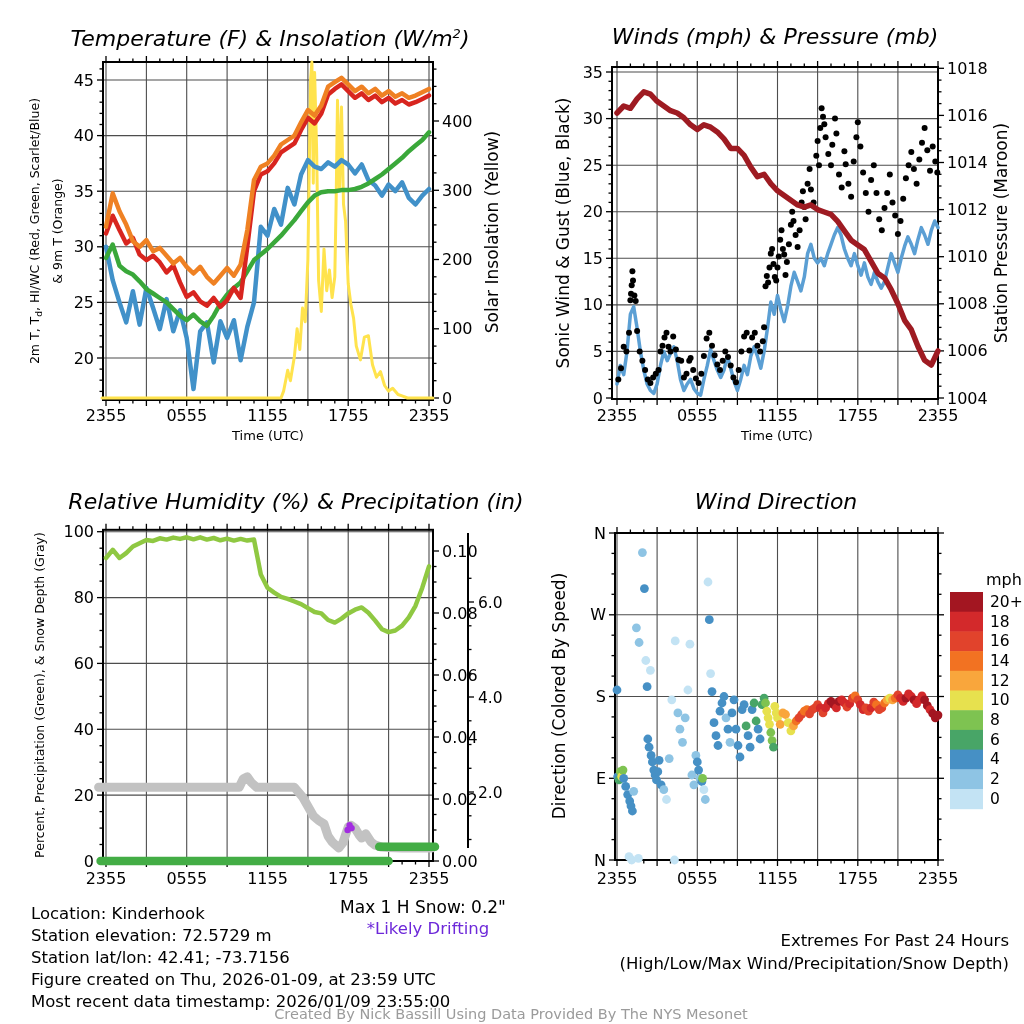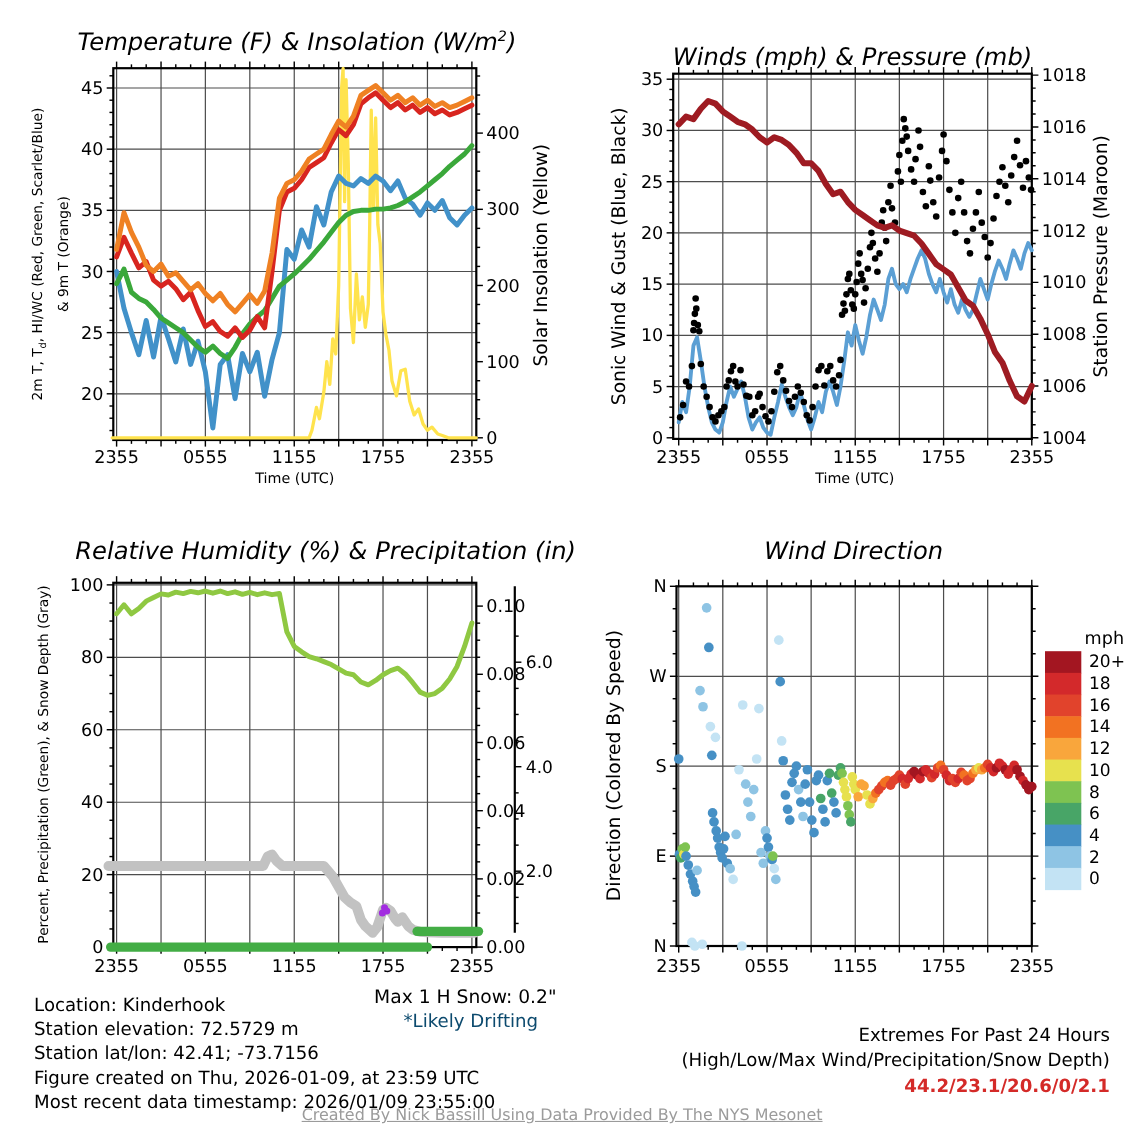--- a/index.html
+++ b/index.html
@@ -12,21 +12,21 @@
   .xlabel{transform:translateX(-50%);font-size:13px;}
   .vanchor{position:absolute;width:0;height:0;}
   .vtext{position:absolute;transform:translate(-50%,-50%) rotate(-90deg);
          white-space:nowrap;text-align:center;}
   .vsmall{font-size:12.5px;line-height:18px;}
   .vmed{font-size:17px;}
   sub{font-size:9px;}
   sup{font-size:13px;}
   .footer-line{font-size:16.5px;line-height:22px;}
   .center-note{transform:translateX(-50%);}
-  .purple-text{color:#0c4a6e;}
+  .purple-text{color:#6d28d9;}
   .extremes{text-align:right;font-size:16.5px;line-height:23.3px;}
   .red-bold{color:#d42a28;font-weight:bold;}
   .credit{transform:translateX(-50%);font-size:14.5px;color:#9b9b9b;}
   .mph-label{font-size:16px;}
 </style>
 </head>
 <body>
 
 <svg id="plots" width="1024" height="1024" viewBox="0 0 1024 1024">
     <line x1="103.0" y1="358.0" x2="433.0" y2="358.0" stroke="#4d4d4d" stroke-width="1.1"></line>
@@ -895,21 +895,21 @@
     <text x="990" y="744.6999999999999" text-anchor="start" font-size="15.5" fill="#000">6</text>
     <rect x="950" y="749.6" width="33" height="20.2" fill="#4690c5"></rect>
     <text x="990" y="764.4" text-anchor="start" font-size="15.5" fill="#000">4</text>
     <rect x="950" y="769.3" width="33" height="20.2" fill="#8ec4e4"></rect>
     <text x="990" y="784.0999999999999" text-anchor="start" font-size="15.5" fill="#000">2</text>
     <rect x="950" y="789.0" width="33" height="20.2" fill="#c3e3f4"></rect>
     <text x="990" y="803.8" text-anchor="start" font-size="15.5" fill="#000">0</text>
   </svg>
 
 <div class="abs ctitle" style="left:270px;top:26px;"><span>Temperature (F) &amp; Insolation (W/m</span><sup>2</sup><span>)</span></div>
-<div class="abs ctitle" style="left:775px;top:24px;margin-top:16px;">Winds (mph) &amp; Pressure (mb)</div>
+<div class="abs ctitle" style="left:775px;top:24px;">Winds (mph) &amp; Pressure (mb)</div>
 <div class="abs ctitle" style="left:268px;top:489px;margin-left:28px;">Relative Humidity (%) &amp; Precipitation (in)</div>
 <div class="abs ctitle" style="left:776px;top:489px;">Wind Direction</div>
 
 <div class="abs xlabel" style="left:268px;top:428px;">Time (UTC)</div>
 <div class="abs xlabel" style="left:777px;top:428px;">Time (UTC)</div>
 
 <div class="vanchor" style="left:46px;top:231px;">
   <div class="vtext vsmall">
     <div><span>2m T, T</span><sub>d</sub><span>, HI/WC (Red, Green, Scarlet/Blue)</span></div>
     <div>&amp; 9m T (Orange)</div>
@@ -940,16 +940,15 @@
   <div class="footer-line">Figure created on Thu, 2026-01-09, at 23:59 UTC</div>
   <div class="footer-line">Most recent data timestamp: 2026/01/09 23:55:00</div>
 </div>
 
 <div class="abs center-note" style="left:423px;top:897px;font-size:17px;">Max 1 H Snow: 0.2"</div>
 <div class="abs center-note purple-text" style="left:428px;top:919px;font-size:16.5px;">*Likely Drifting</div>
 
 <div class="abs extremes" style="right:15px;top:909px;margin-top:20px;">
   <div>Extremes For Past 24 Hours</div>
   <div>(High/Low/Max Wind/Precipitation/Snow Depth)</div>
-  <div class="red-bold">44.2/23.1/20.6/0/2.1</div>
 </div>
 
-<div class="abs credit" style="left:511px;top:1006px;text-decoration:underline;">Created By Nick Bassill Using Data Provided By The NYS Mesonet</div>
+<div class="abs credit" style="left:511px;top:1006px;">Created By Nick Bassill Using Data Provided By The NYS Mesonet</div>
 
 </body></html>

